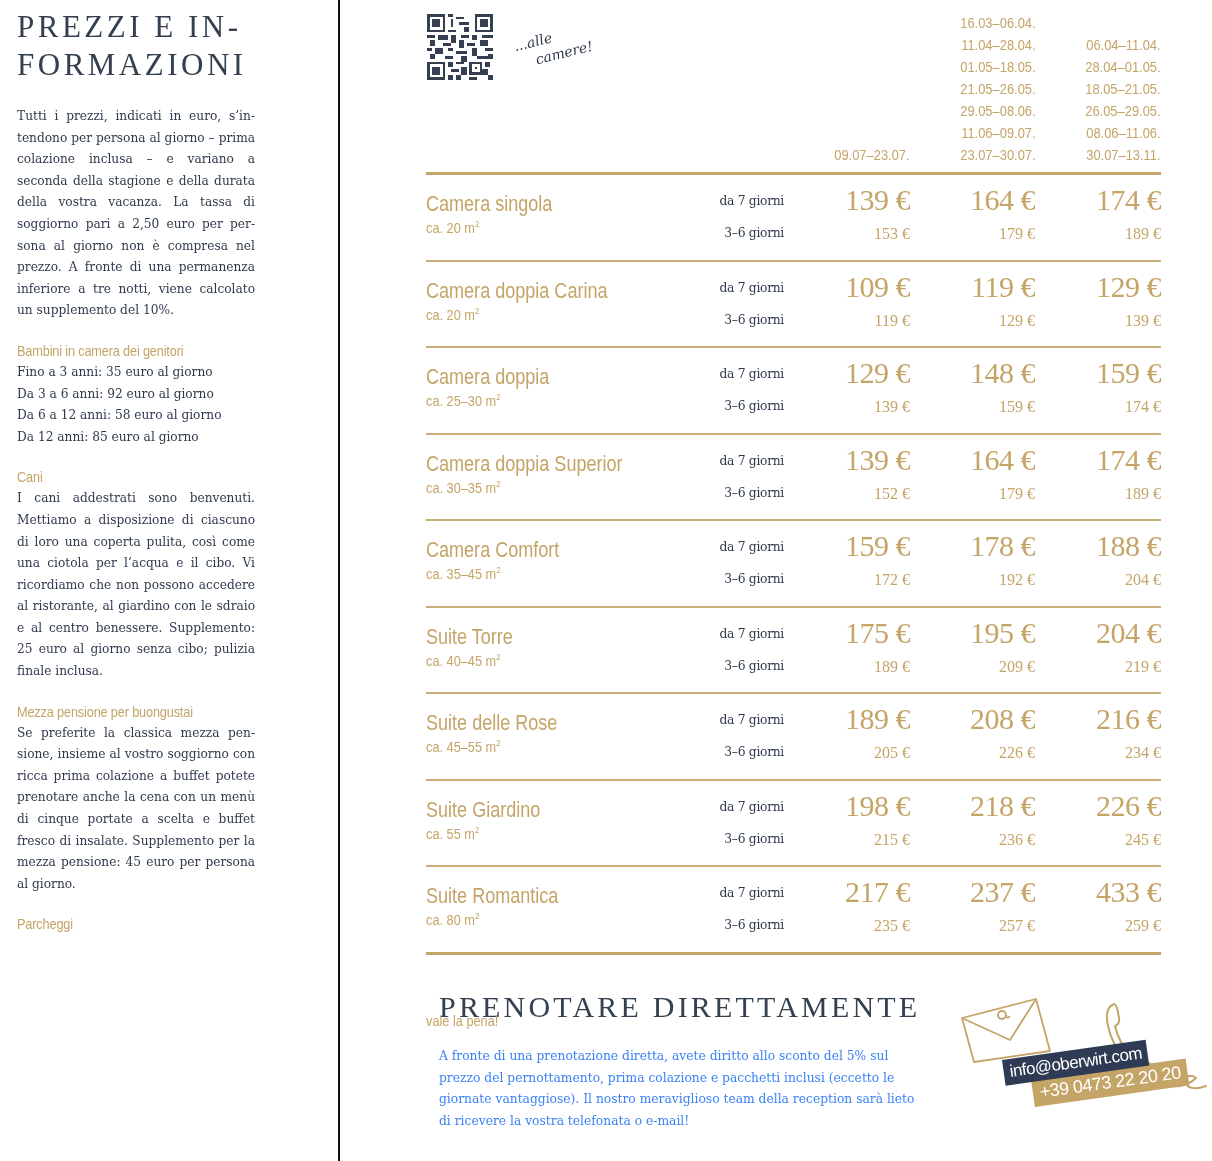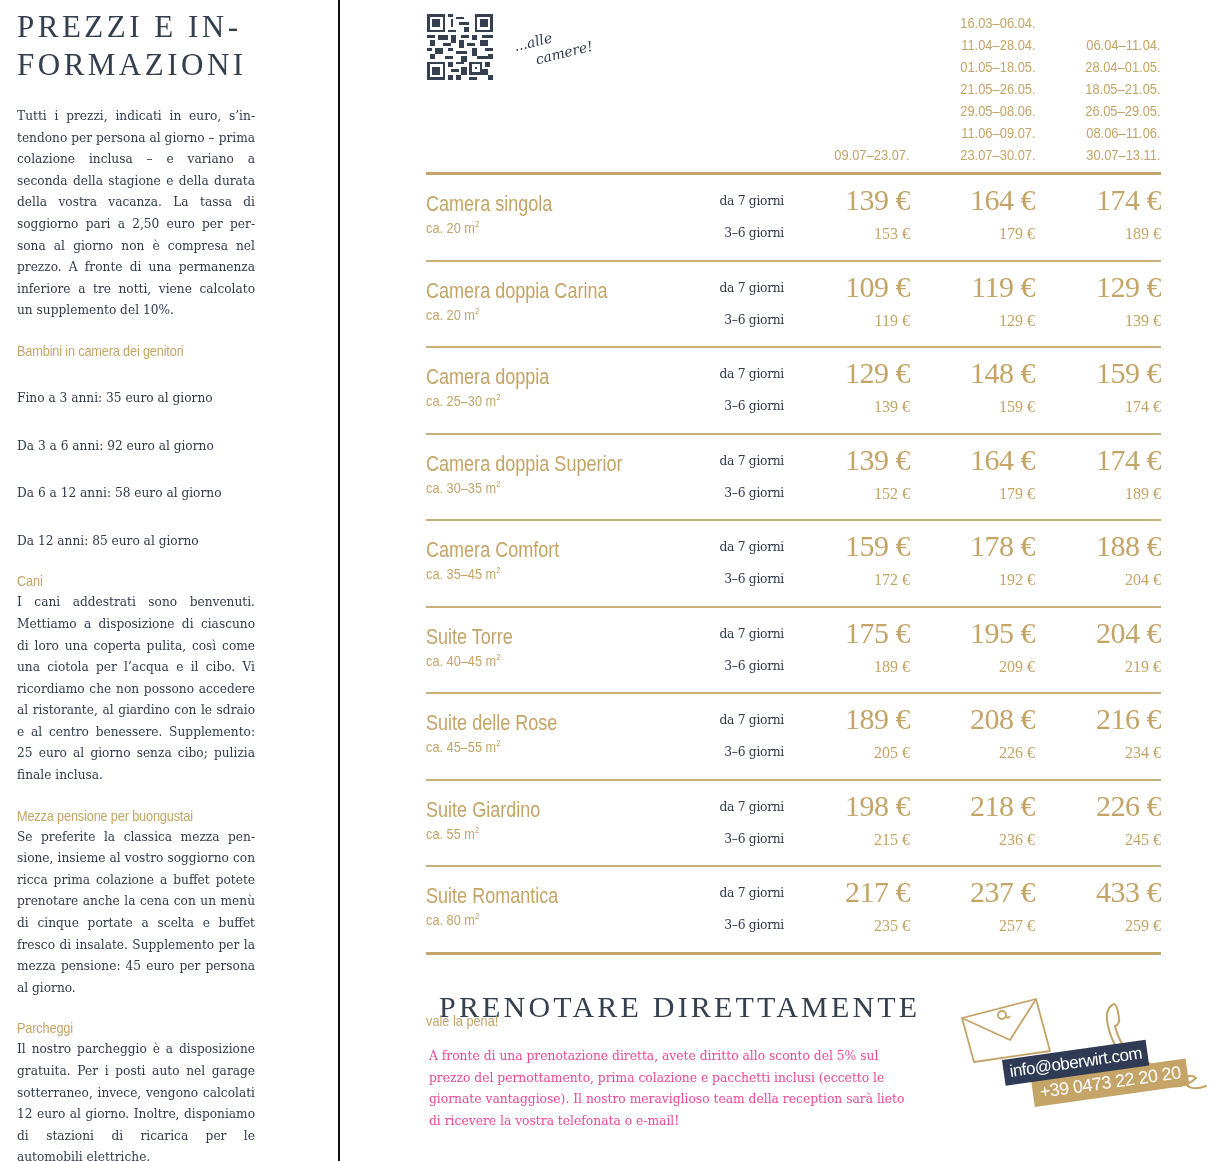--- a/index.html
+++ b/index.html
@@ -3,21 +3,21 @@
 <meta charset="utf-8">
 <style>
   html, body { margin:0; padding:0; background:#ffffff; }
   body { width:1212px; height:1161px; position:relative; overflow:hidden; font-family:"DejaVu Serif", serif; color:#2f3b4c; }
   .left { position:absolute; left:0; top:0; width:340px; height:1161px; border-right:2px solid #111; box-sizing:border-box; }
   .left .inner { position:absolute; left:17px; top:8px; width:238px; }
   .title { font-family:"Liberation Serif", serif; font-size:31px; letter-spacing:3.5px; line-height:38px; color:#34404f; margin:0; font-weight:normal; white-space:pre-line; }
   .para { font-family:"DejaVu Serif", serif; font-size:12.2px; line-height:21.6px; color:#2f3b4c; text-align:justify; margin:0; }
   .para.intro { margin-top:22px; }
   .sec-head { font-family:"Liberation Sans", sans-serif; font-size:15px; color:#c4a467; margin:18px 0 0 0; transform:scaleX(0.85); transform-origin:left; white-space:nowrap; line-height:22px; letter-spacing:-0.2px; }
-  .lines div { font-size:12.2px; line-height:21.6px;margin-top:26px; }
+  .lines div { font-size:12.2px; line-height:21.6px; }
   .footer-note { margin-top:24px; }
 
   .right { position:absolute; left:340px; top:0; width:872px; height:1161px; }
   .qr { position:absolute; left:86px; top:14px; width:68px; height:66px; }
   .handwrite { position:absolute; left:175px; top:28px; font-family:"DejaVu Serif", serif; font-style:italic; font-size:14px; color:#2f3b4c; transform:rotate(-14deg); line-height:18px; }
   .handwrite .l2 { padding-left:18px; }
 
   .dates { position:absolute; top:12px; font-family:"Liberation Sans", sans-serif; font-size:15px; color:#c4a467; line-height:22px; text-align:right; transform:scaleX(0.86); transform-origin:right; }
   .dates.c1 { right:302px; top:144px; }
   .dates.c2 { right:176px; }
@@ -34,21 +34,21 @@
   .dur.d1 { top:19px; }
   .dur.d2 { top:51px; }
   .pbig { position:absolute; top:8px; font-family:"Liberation Serif", serif; font-size:30px; color:#c4a467; white-space:nowrap; letter-spacing:-0.5px; }
   .psmall { position:absolute; top:50px; font-family:"Liberation Serif", serif; font-size:16px; color:#c4a467; white-space:nowrap; }
   .col1 { right:251px; }
   .col2 { right:126px; }
   .col3 { right:0px; }
 
   .book-title { position:absolute; left:86px; top:976px; font-family:"Liberation Serif", serif; font-size:30px; letter-spacing:3.2px; color:#34404f; margin:13px; font-weight:normal; white-space:nowrap; line-height:36px; }
   .book-sub { position:absolute; left:86px; top:1012px; font-family:"Liberation Sans", sans-serif; font-size:15px; color:#c4a467; transform:scaleX(0.85); transform-origin:left; white-space:nowrap; }
-  .book-text { position:absolute; left:89px; top:1046px; width:480px; font-size:12.3px; line-height:21.6px; color:#ec4899; margin:0; }
+  .book-text { position:absolute; left:99px; top:1046px; width:480px; font-size:12.3px; line-height:21.6px; color:#3b82f6; margin:0; }
 
   .envelope { position:absolute; left:618px; top:996px; width:98px; height:68px; }
   .phone { position:absolute; left:758px; top:996px; width:120px; height:100px; }
   .contact { position:absolute; left:662px; top:1060px; transform:rotate(-8deg); transform-origin:left top; }
   .email-badge { display:inline-block; background:#2f3b54; color:#ffffff; font-family:"Liberation Sans", sans-serif; font-size:17px; padding:3px 6px; white-space:nowrap; letter-spacing:-0.5px; }
   .phone-badge { display:block; margin-left:26px; margin-top:-2px; background:#c4a467; color:#ffffff; font-family:"Liberation Sans", sans-serif; font-size:18px; padding:3px 7px; white-space:nowrap; letter-spacing:-0.5px; }
 </style>
 </head>
 <body>
 
@@ -66,21 +66,20 @@
       <div>Da 12 anni: 85 euro al giorno</div>
     </div>
 
     <div class="sec-head">Cani</div>
     <p class="para">I cani addestrati sono benvenuti. Mettiamo a disposizione di ciascuno di loro una coperta pulita, così come una ciotola per l’acqua e il cibo. Vi ricordiamo che non possono acce­dere al ristorante, al giardino con le sdraio e al centro benessere. Supple­mento: 25 euro al giorno senza cibo; pulizia finale inclusa.</p>
 
     <div class="sec-head">Mezza pensione per buongustai</div>
     <p class="para">Se preferite la classica mezza pen­sione, insieme al vostro soggiorno con ricca prima colazione a buffet potete prenotare anche la cena con un menù di cinque portate a scelta e buffet fresco di insalate. Supplemen­to per la mezza pensione: 45 euro per persona al giorno.</p>
 
     <div class="sec-head">Parcheggi</div>
-    <p class="para">Il nostro parcheggio è a disposi­zione gratuita. Per i posti auto nel garage sotterraneo, invece, vengo­no calcolati 12 euro al giorno. Inoltre, disponiamo di stazioni di ricarica per le automobili elettriche.</p>
 
   </div>
 </div>
 
 <div class="right">
 
   <svg class="qr" viewBox="0 0 25 25" shape-rendering="crispEdges">
     <rect width="25" height="25" fill="#fff"></rect>
     <g fill="#34404f">
       <rect x="0" y="0" width="7" height="7"></rect>

